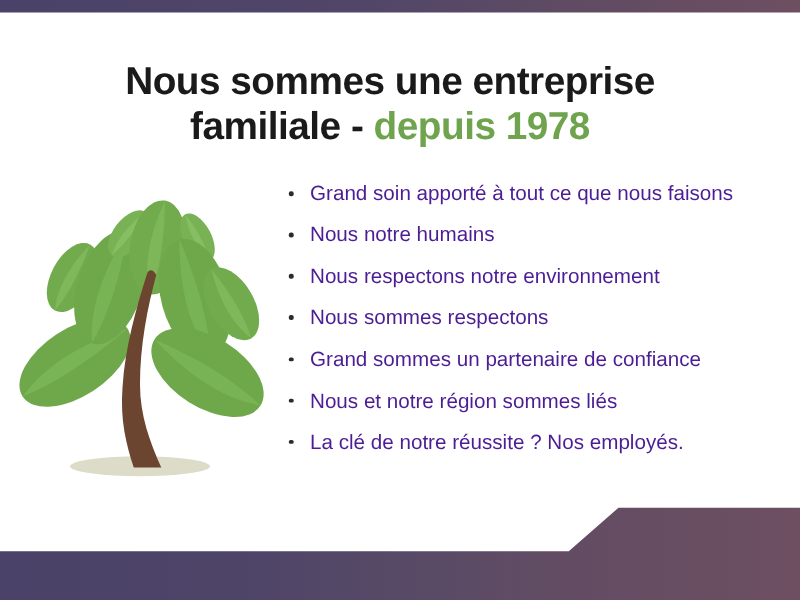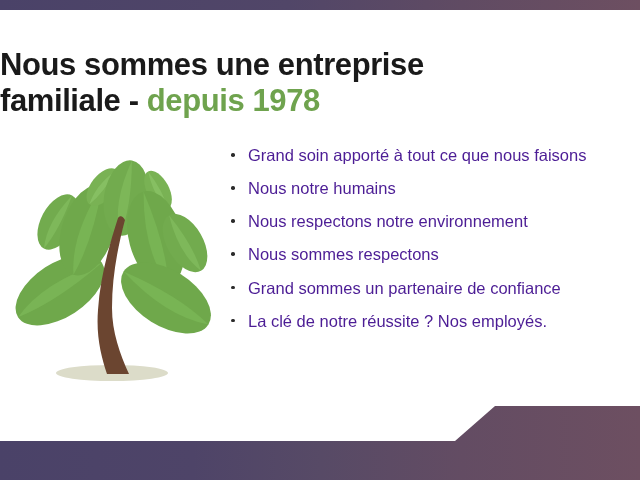--- a/index.html
+++ b/index.html
@@ -27,20 +27,21 @@
     height: 10px;
     background: linear-gradient(to right, #4a4268 0%, #514668 45%, #604b63 72%, #6d4f61 100%);
   }
 
   
   .heading {
     position: absolute;
     left: 0;
     top: 26px;
     width: 624px;
+    text-align: center;
     line-height: 1.18;
     font-size: 31px;
     font-weight: bold;
     letter-spacing: -0.4px;
     color: #1a1a1a;
   }
   .heading .line2 {
     display: block;
   }
   .heading .accent {
@@ -224,20 +225,24 @@
     <li>
       <span class="dot"></span>
       <span>Nous sommes respectons</span>
     </li>
     <li>
       <span class="dot"></span>
       <span>Grand sommes un partenaire de confiance</span>
     </li>
     <li>
       <span class="dot"></span>
+      <span>Nous et notre région sommes liés</span>
+    </li>
+    <li>
+      <span class="dot"></span>
       <span>La clé de notre réussite ? Nos employés.</span>
     </li>
   </ul>
 
   <div class="bottom-band"></div>
 
 
 </div>
 
 </body></html>

